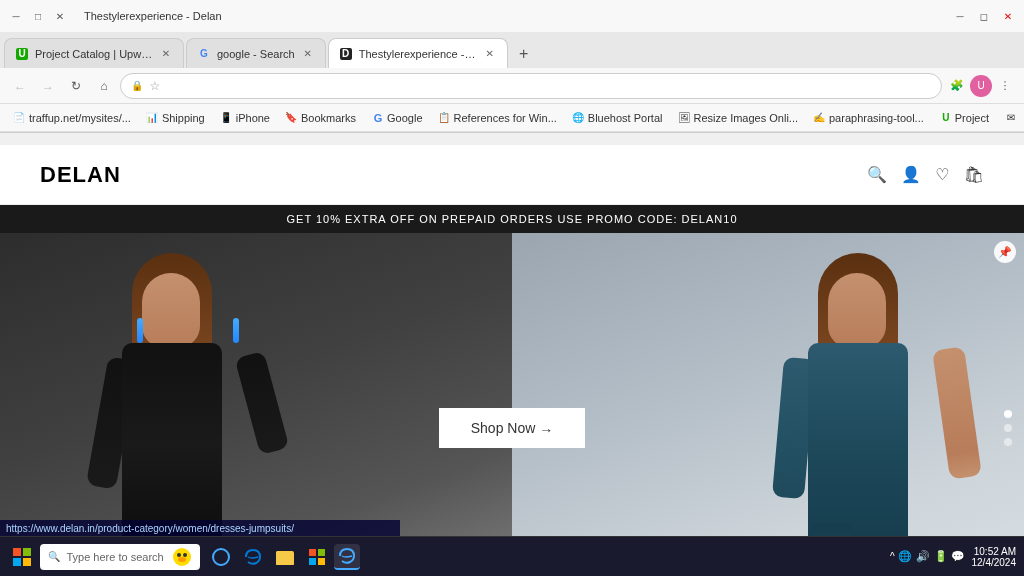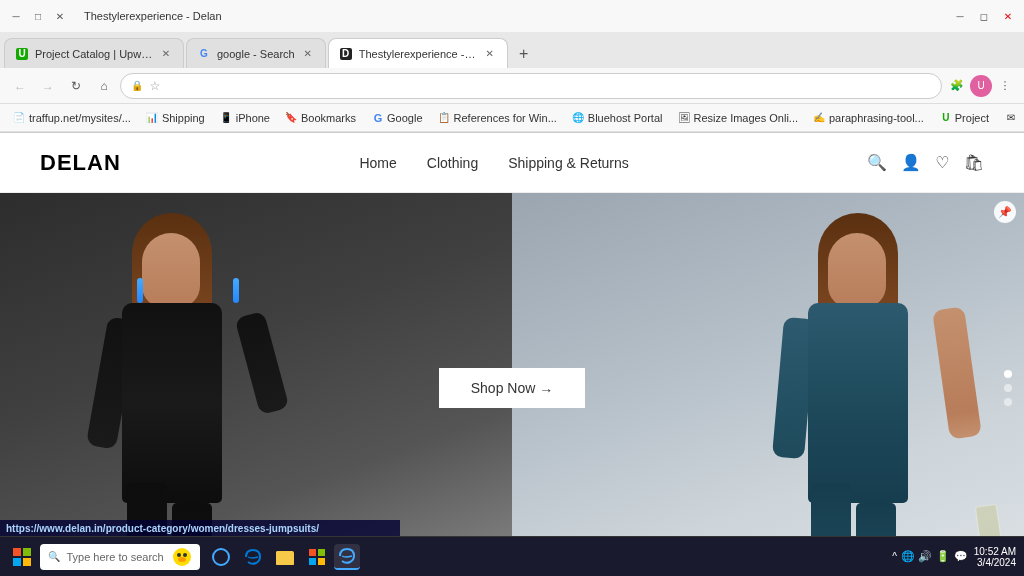--- a/index.html
+++ b/index.html
@@ -446,21 +446,20 @@
       background: rgba(0,0,50,0.8);
       display: flex;
       align-items: center;
       padding: 0 6px;
       z-index: 99;
     }
 
     .status-bar-text {
       font-size: 10px;
       color: #aad4ff;
-      font-weight: bold;
     }
 
     
     .pin-overlay {
       position: absolute;
       top: 8px;
       right: 8px;
       width: 22px;
       height: 22px;
       background: rgba(255,255,255,0.9);
@@ -661,20 +660,21 @@
     .browser-window {
       width: 1024px;
       height: 576px;
       position: relative;
       overflow: hidden;
     }
 
     .site-content {
       height: calc(576px - 40px - 132px); 
       overflow: hidden;
+      margin-top: 12px;
     }
 
     
     .lm-earring-left {
       position: absolute;
       top: 65px;
       left: 60px;
       width: 6px;
       height: 25px;
       background: linear-gradient(180deg, #4af 0%, #28f 100%);
@@ -802,33 +802,31 @@
 
       </div>
 
     </div>
   </div>
 
   <div class="site-content">
 
     <div class="site-header">
       <div class="site-logo">DELAN</div>
-      <nav class="site-nav">
-        <a class="site-nav-link">Home</a>
-        <a class="site-nav-link">Clothing</a>
-        <a class="site-nav-link">Shipping &amp; Returns</a>
-      </nav>
       <div class="site-nav-icons">
         <span class="site-nav-icon">🔍</span>
         <span class="site-nav-icon">👤</span>
         <span class="site-nav-icon">♡</span>
         <span class="site-nav-icon">🛍</span>
       </div>
     </div>
 
+    <div class="promo-banner">
+      <span>GET 10% EXTRA OFF ON PREPAID ORDERS USE PROMO CODE: DELAN10</span>
+    </div>
 
     <div class="hero">
 
       <div class="hero-bg">
         <div class="hero-left-panel hero-bg-left">
 
           <div class="left-model-figure model-figure">
             <div class="lm-hair"></div>
             <div class="lm-face"></div>
             <div class="lm-earring-left"></div>
@@ -937,18 +935,18 @@
     <div class="taskbar-right">
       <div class="taskbar-system-icons">
         <span style="font-size:10px; color:#fff; cursor:pointer;">^</span>
         <span style="font-size:11px; color:#fff;">🌐</span>
         <span style="font-size:11px; color:#fff;">🔊</span>
         <span style="font-size:11px; color:#fff;">🔋</span>
         <span style="font-size:11px; color:#fff;">💬</span>
       </div>
       <div class="taskbar-clock">
         <div>10:52 AM</div>
-        <div>3/4/2024</div>
+        <div>12/4/2024</div>
       </div>
     </div>
   </div>
 
 </div>
 
 </body></html>

